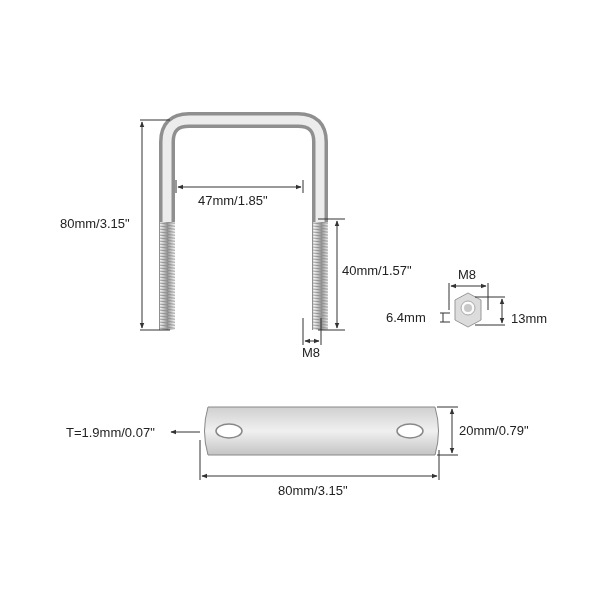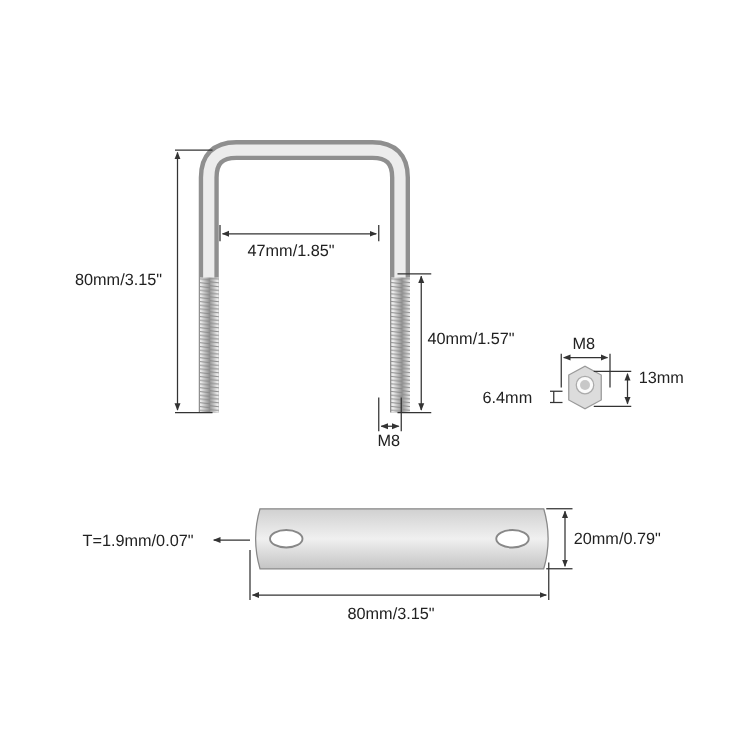--- a/index.html
+++ b/index.html
@@ -87,18 +87,18 @@
     </g>
   </svg>
 
   <span class="lbl" style="left:60px;top:216px;">80mm/3.15"</span>
   <span class="lbl" style="left:198px;top:193px;">47mm/1.85"</span>
   <span class="lbl" style="left:342px;top:263px;">40mm/1.57"</span>
   <span class="lbl" style="left:302px;top:345px;">M8</span>
 
   <span class="lbl" style="left:458px;top:267px;">M8</span>
   <span class="lbl" style="left:386px;top:310px;">6.4mm</span>
-  <span class="lbl" style="left:511px;top:294px;">13mm</span>
+  <span class="lbl" style="left:511px;top:311px;">13mm</span>
 
   <span class="lbl" style="left:66px;top:425px;">T=1.9mm/0.07"</span>
   <span class="lbl" style="left:459px;top:423px;">20mm/0.79"</span>
   <span class="lbl" style="left:278px;top:483px;">80mm/3.15"</span>
 </div>
 
 </body></html>

